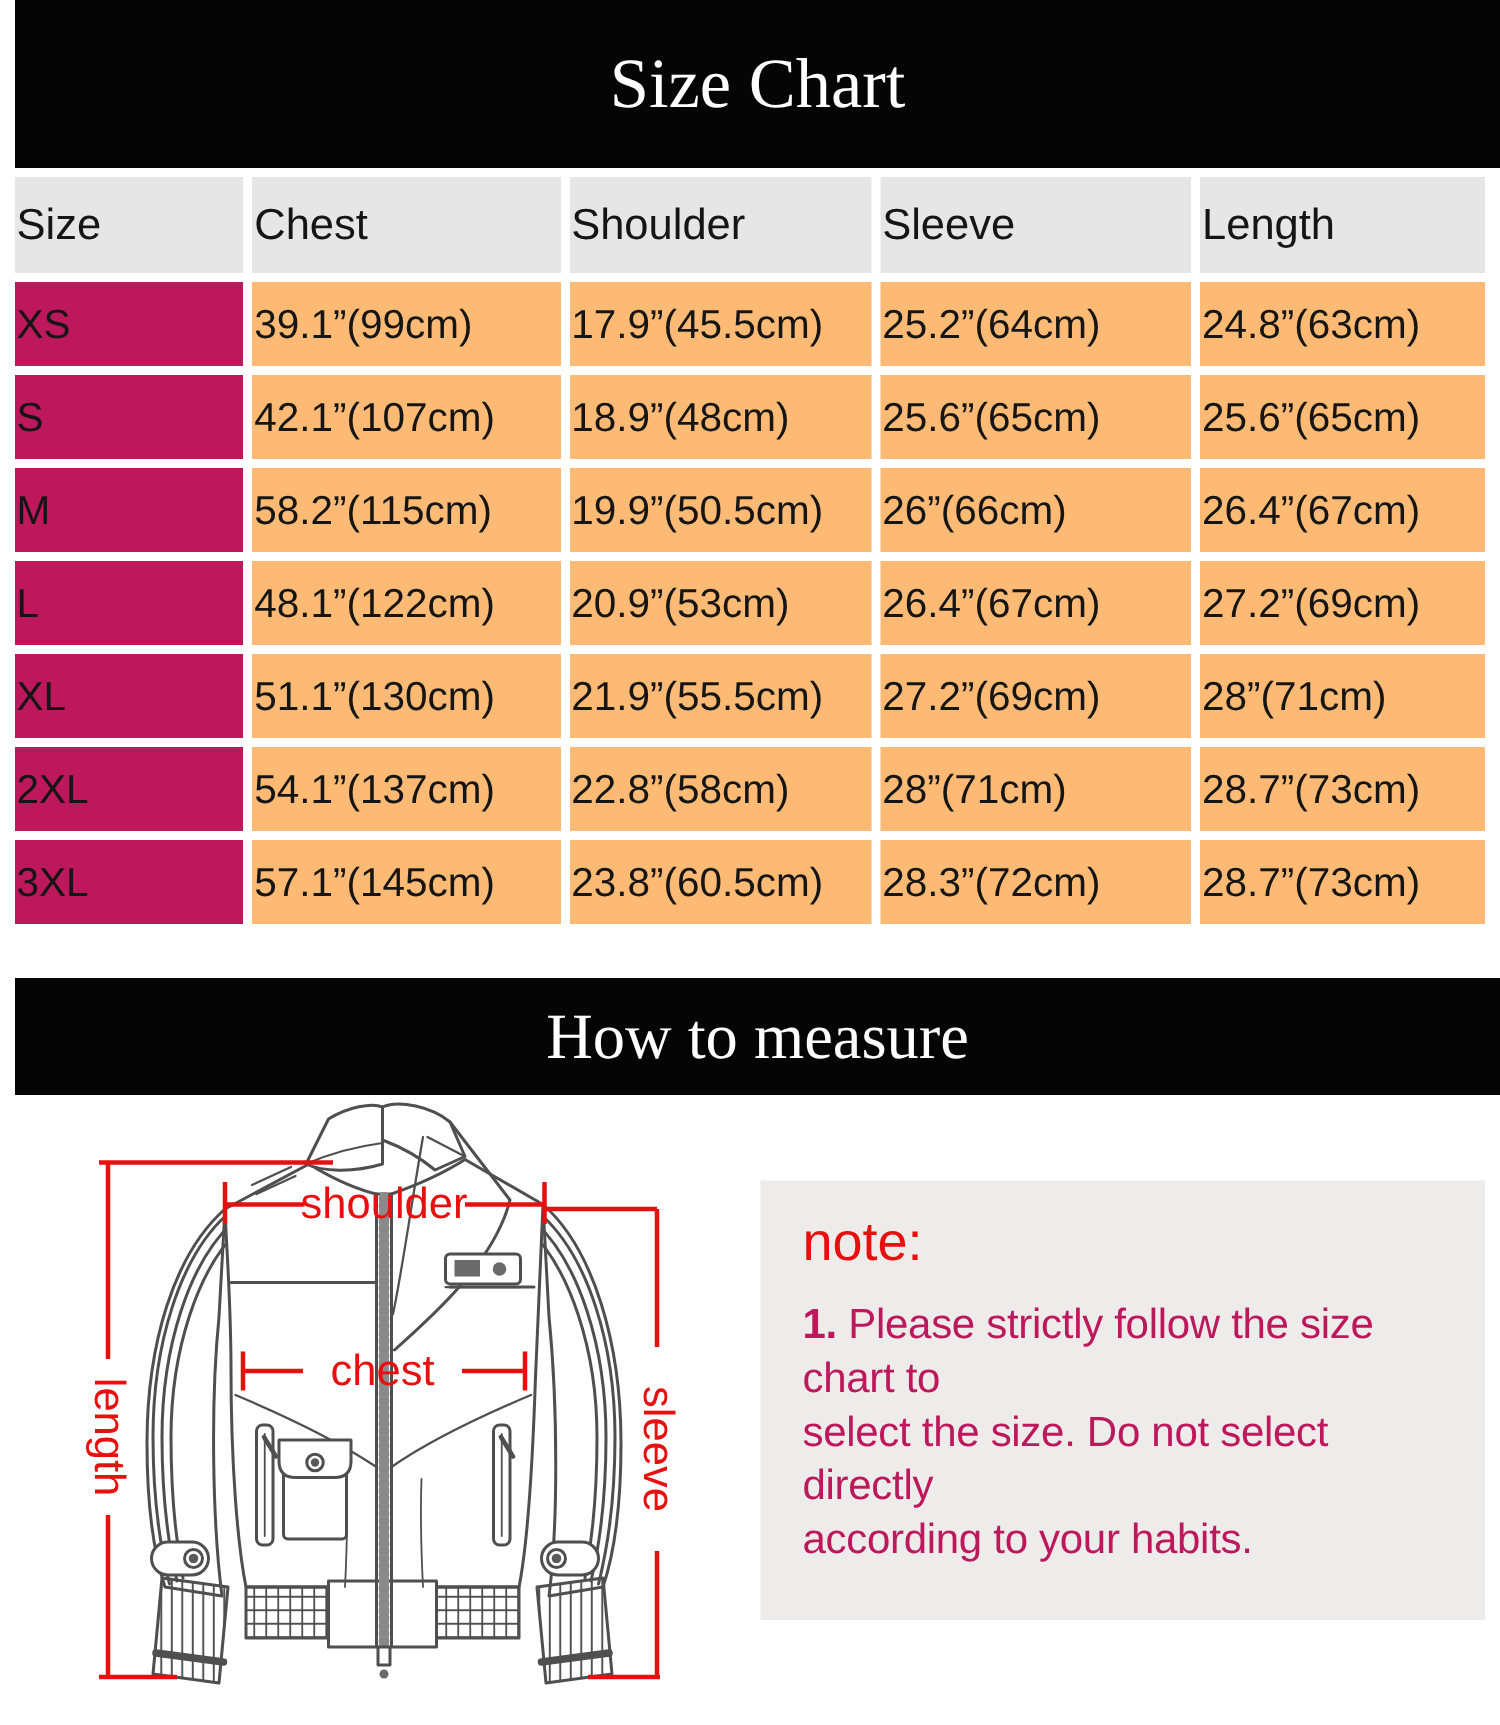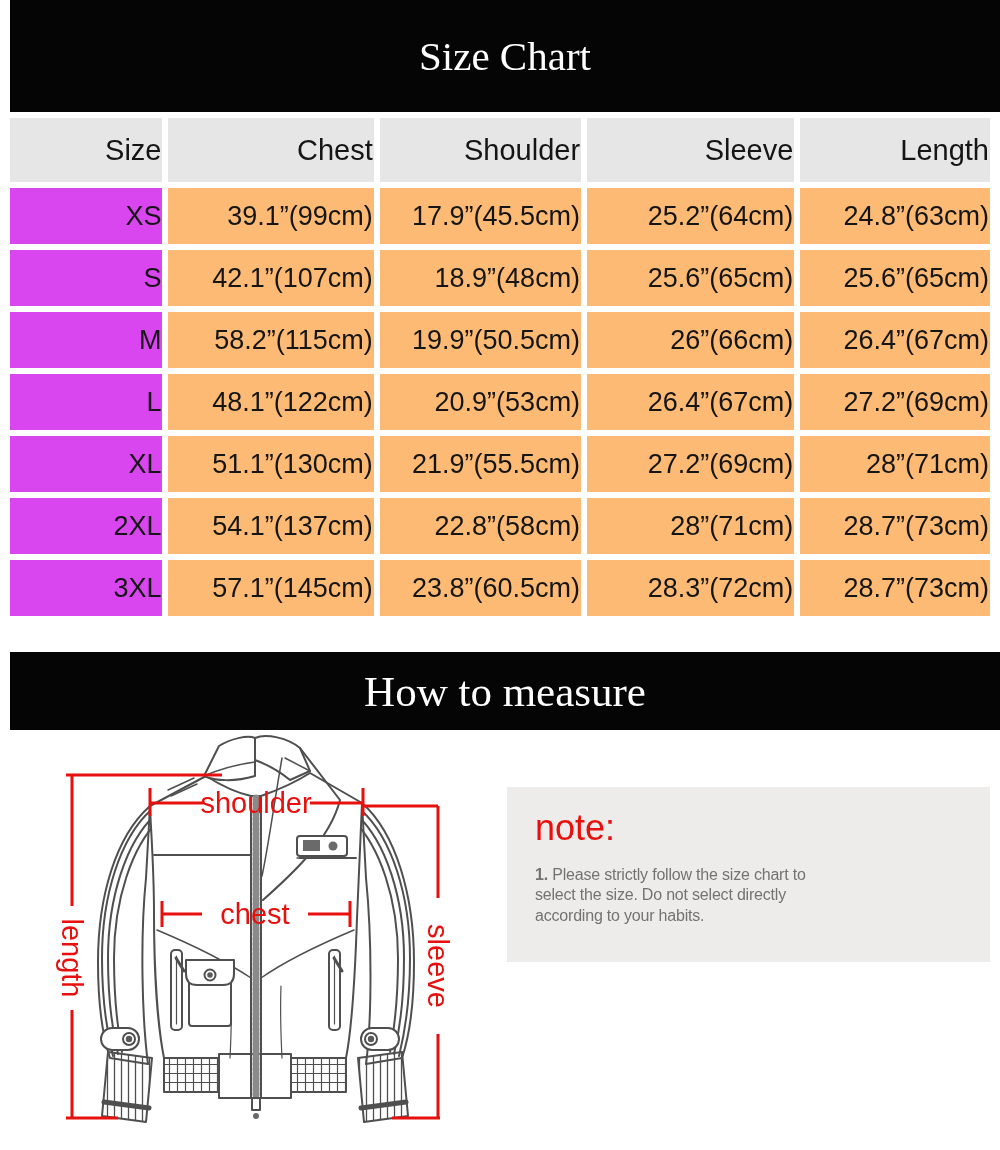--- a/index.html
+++ b/index.html
@@ -1,37 +1,37 @@
 <!DOCTYPE html>
 <html><head>
 <meta charset="utf-8">
 <style>
   html,body{margin:0;padding:0;background:#ffffff;}
   #stage{position:relative;width:1000px;height:1150px;background:#ffffff;overflow:hidden;
          font-family:"Liberation Sans",sans-serif;}
   .band{position:absolute;left:10px;width:990px;background:#050505;color:#ffffff;
         display:flex;align-items:center;justify-content:center;
         font-family:"Liberation Serif",serif;}
-  #band-size-chart{top:0;height:112px;font-size:41px;}
+  #band-size-chart{top:0;height:112px;font-size:47px;}
   #band-how-to{top:620px;height:78px;font-size:43px;margin-top:32px;}
   #size-table-wrap{position:absolute;left:4px;top:112px;width:992px;}
   table.size-table{width:100%;border-collapse:separate;border-spacing:6px;table-layout:fixed;}
   table.size-table th,table.size-table td{
-      text-align:right;vertical-align:middle;color:#151515;font-weight:normal;
+      text-align:left;vertical-align:middle;color:#151515;font-weight:normal;
       white-space:nowrap;overflow:hidden;}
   table.size-table th{background:#e7e6e6;height:62px;font-size:29px;}
   table.size-table td{background:#fdba74;height:54px;font-size:27px;}
-  table.size-table td.size-cell{background:#d946ef;}
+  table.size-table td.size-cell{background:#be185d;}
   col.c-size{width:15.6%;} col.c-chest{width:21.0%;} col.c-shoulder{width:20.6%;}
   col.c-sleeve{width:21.2%;} col.c-length{width:19.4%;}
   #jacket-area{position:absolute;left:0;top:718px;width:500px;height:432px;}
   #note-box{position:absolute;left:507px;top:787px;width:483px;box-sizing:border-box;
             background:#eeeceb;padding:20px 26px 22px 28px;}
   #note-heading{color:#e8100e;font-weight:normal;font-size:36px;margin:0 0 16px 0;}
-  .note-item{margin:0 0 14px 0;font-size:16px;line-height:1.28;color:#737373;
+  .note-item{margin:0 0 14px 0;font-size:28px;line-height:1.28;color:#be185d;
              white-space:pre-line;letter-spacing:-0.2px;}
   .note-item .num{font-weight:bold;}
   svg text.red-label{fill:#e8100e;font-family:"Liberation Sans",sans-serif;font-size:29px;}
 </style>
 </head>
 <body>
 
 <div id="stage">
 
   <div class="band" id="band-size-chart">

